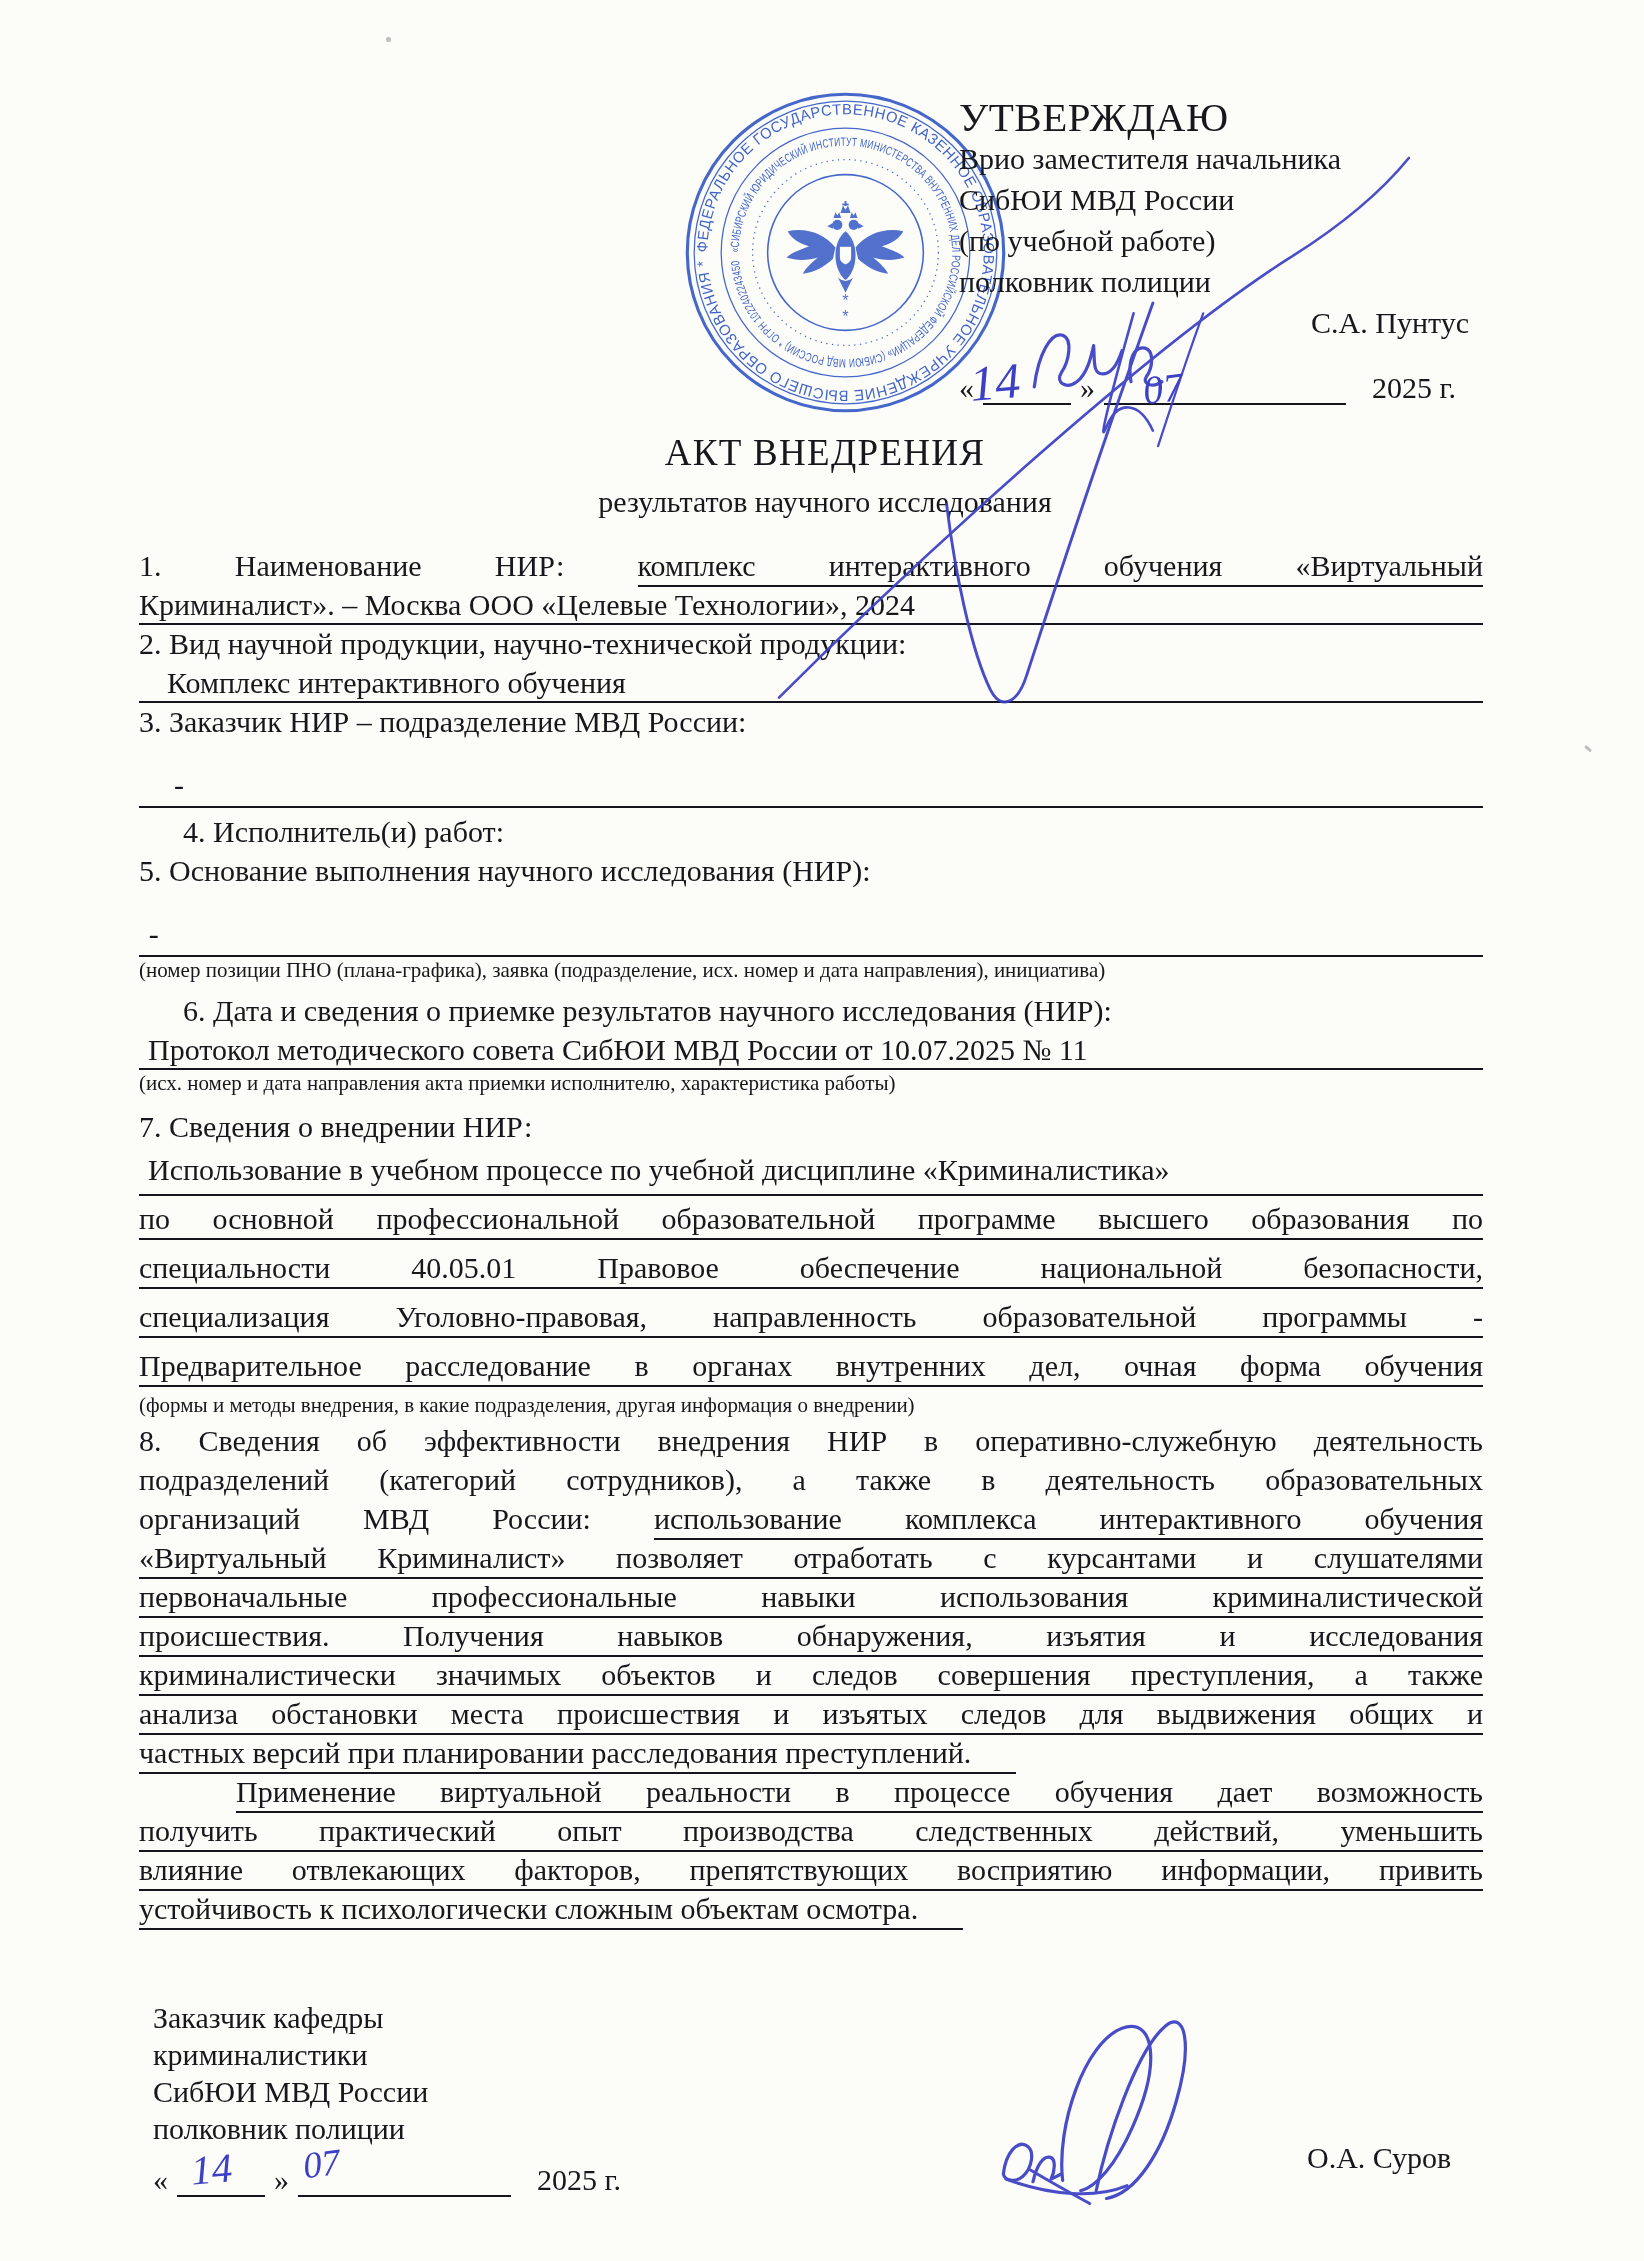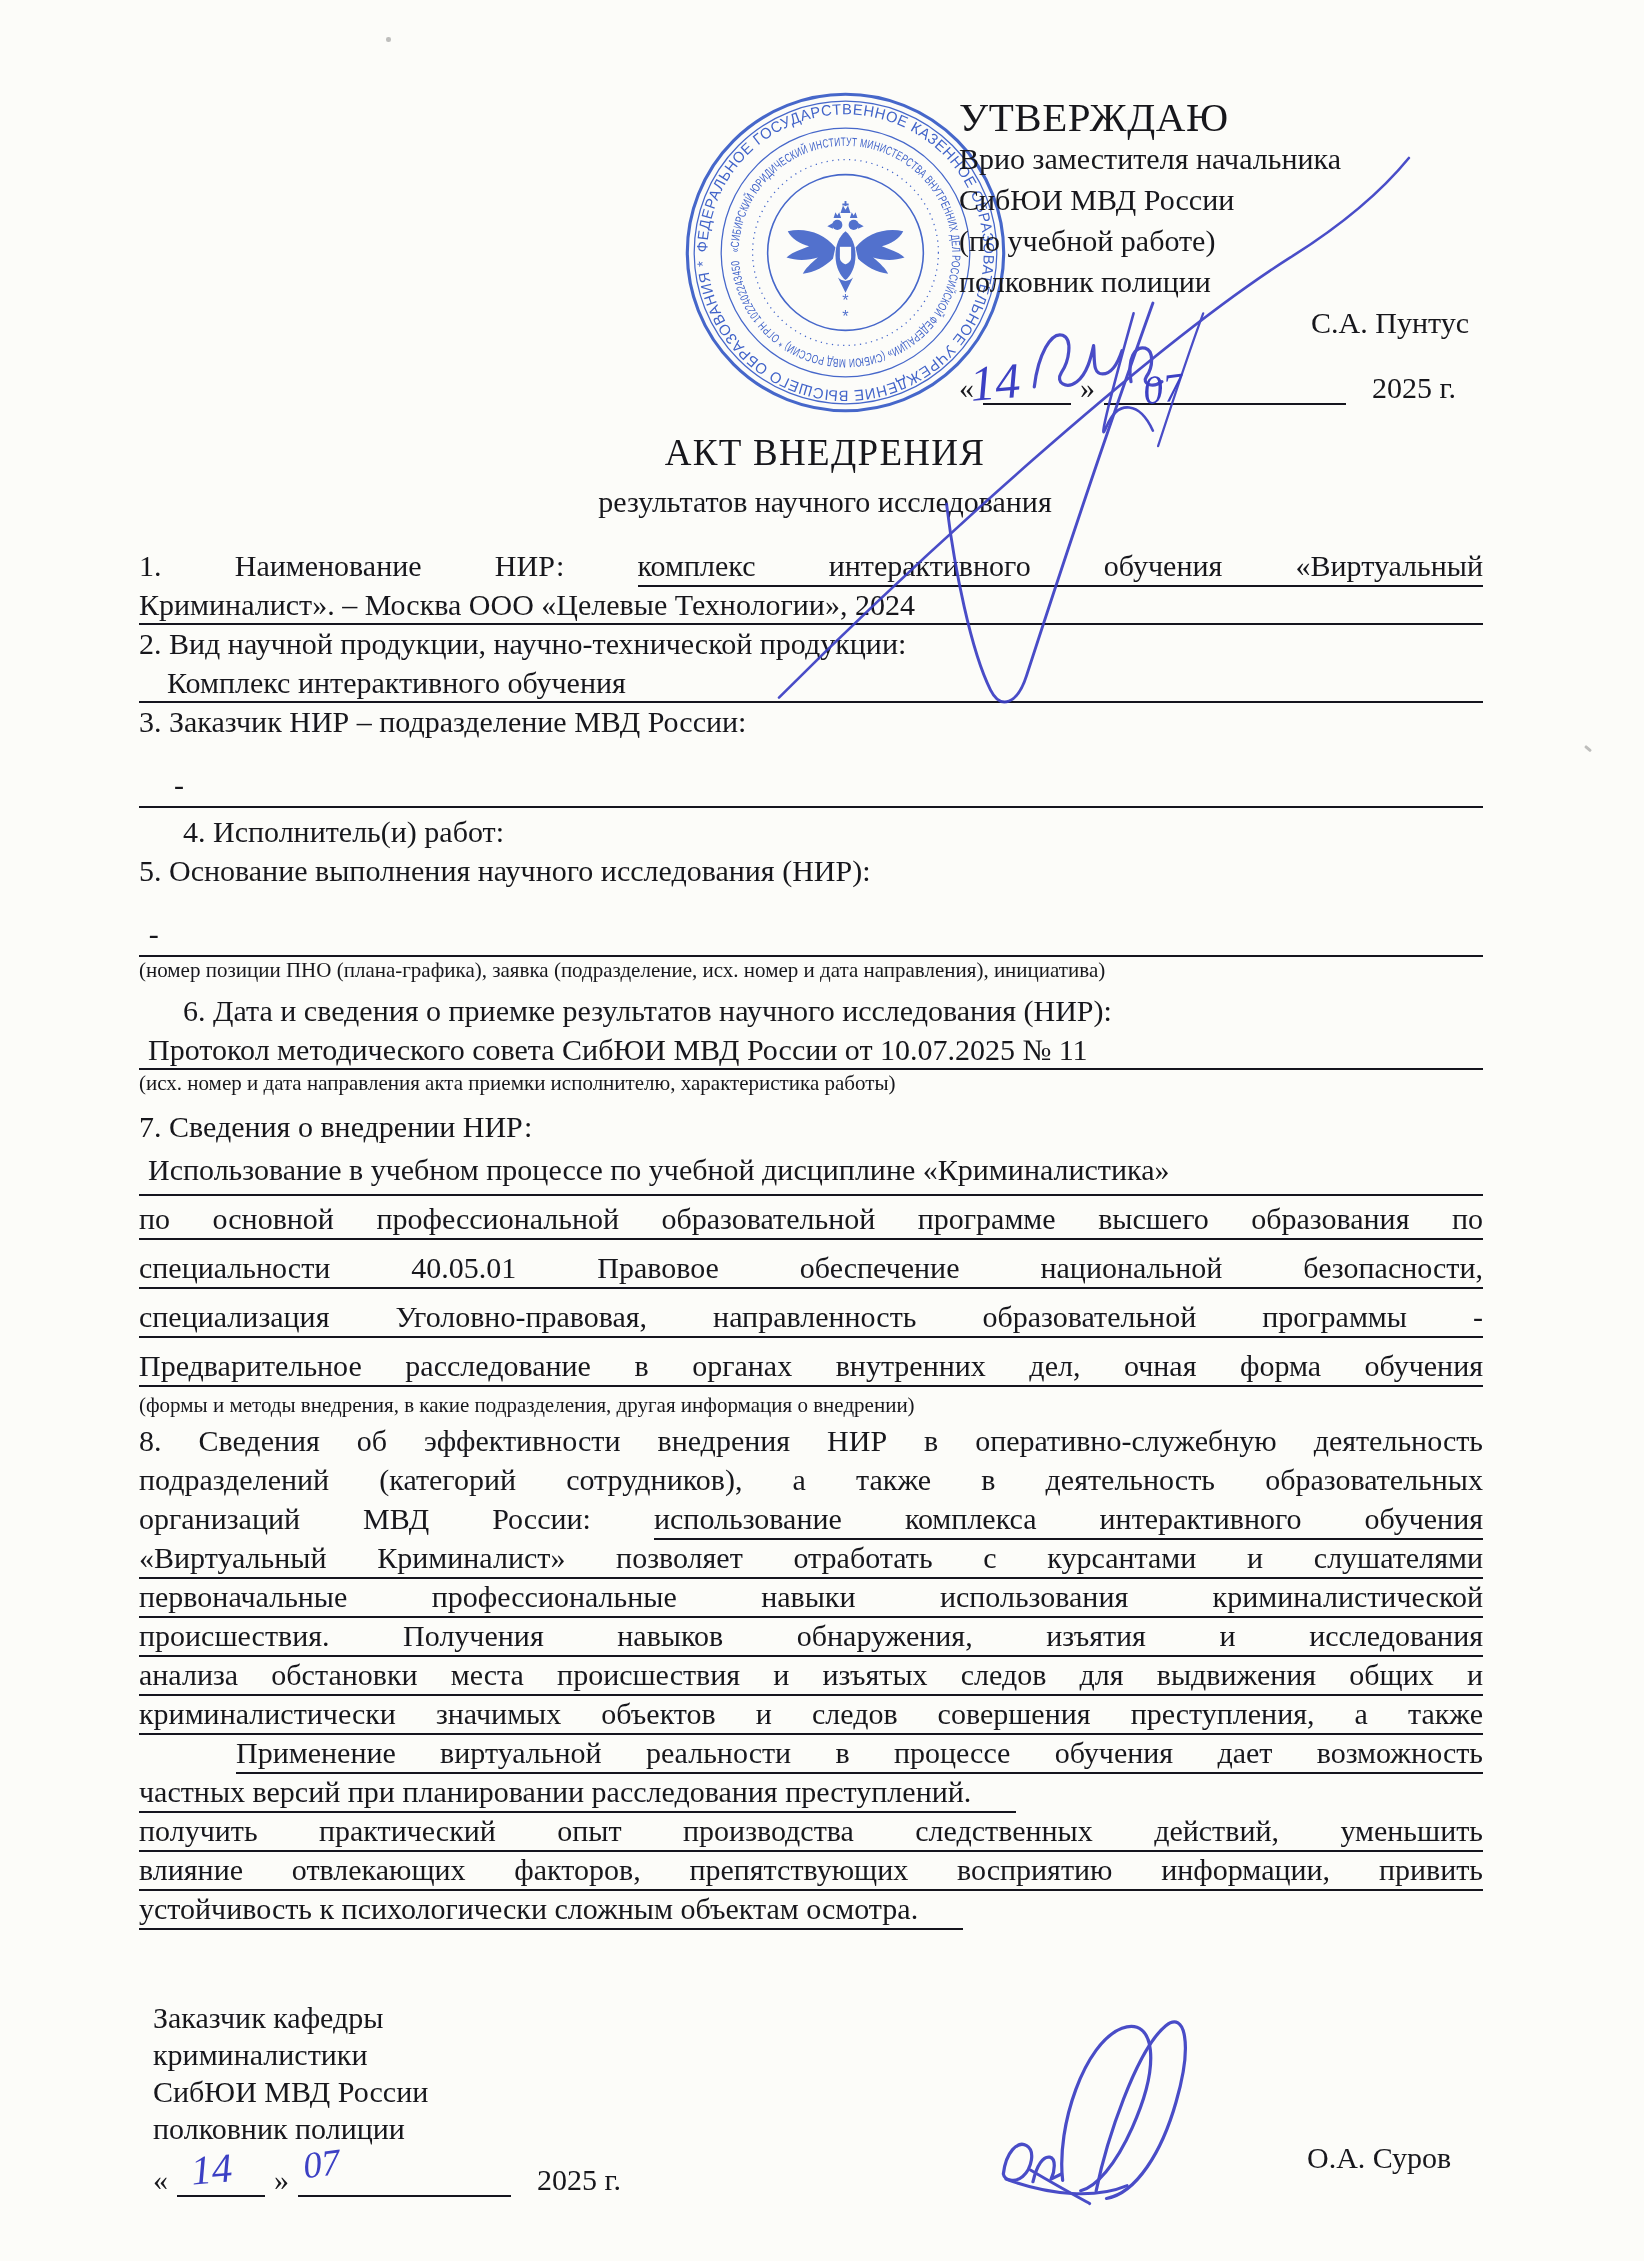--- a/index.html
+++ b/index.html
@@ -155,24 +155,24 @@
 
     <div class="line just">8. Сведения об эффективности внедрения НИР в оперативно-служебную деятельность</div>
     <div class="line just">подразделений (категорий сотрудников), а также в деятельность образовательных</div>
     <div class="line just">
       <span>организаций МВД России:</span>
       <span class="ul-in">использование комплекса интерактивного обучения</span>
     </div>
     <div class="line just"><span class="ul-in">«Виртуальный Криминалист» позволяет отработать с курсантами и слушателями</span></div>
     <div class="line just"><span class="ul-in">первоначальные профессиональные навыки использования криминалистической</span></div>
     <div class="line just"><span class="ul-in">происшествия. Получения навыков обнаружения, изъятия и исследования</span></div>
+    <div class="line just"><span class="ul-in">криминалистически значимых объектов и следов совершения преступления, а также</span></div>
     <div class="line just"><span class="ul-in">анализа обстановки места происшествия и изъятых следов для выдвижения общих и</span></div>
-    <div class="line just"><span class="ul-in">криминалистически значимых объектов и следов совершения преступления, а также</span></div>
+    <div class="line"><span class="ul-fit">частных версий при планировании расследования преступлений.</span></div>
     <div class="line just"><span class="tab"></span><span class="ul-in">Применение виртуальной реальности в процессе обучения дает возможность</span></div>
-    <div class="line"><span class="ul-fit">частных версий при планировании расследования преступлений.</span></div>
     <div class="line just"><span class="ul-in">получить практический опыт производства следственных действий, уменьшить</span></div>
     <div class="line just"><span class="ul-in">влияние отвлекающих факторов, препятствующих восприятию информации, привить</span></div>
     <div class="line"><span class="ul-fit">устойчивость к психологически сложным объектам осмотра.</span></div>
   </div>
 
   <div class="footer">
     <div class="fline">Заказчик кафедры</div>
     <div class="fline">криминалистики</div>
     <div class="fline">СибЮИ МВД России</div>
     <div class="fline">полковник полиции</div>

